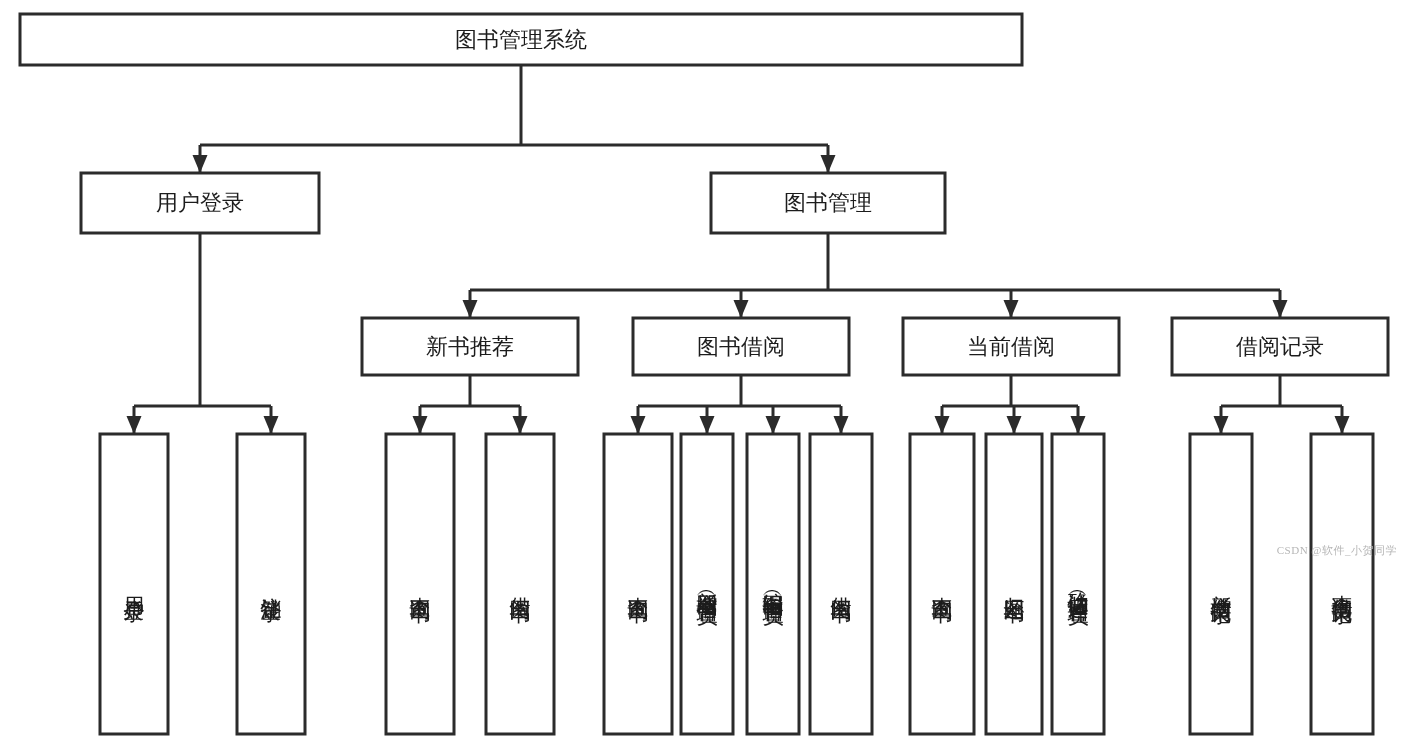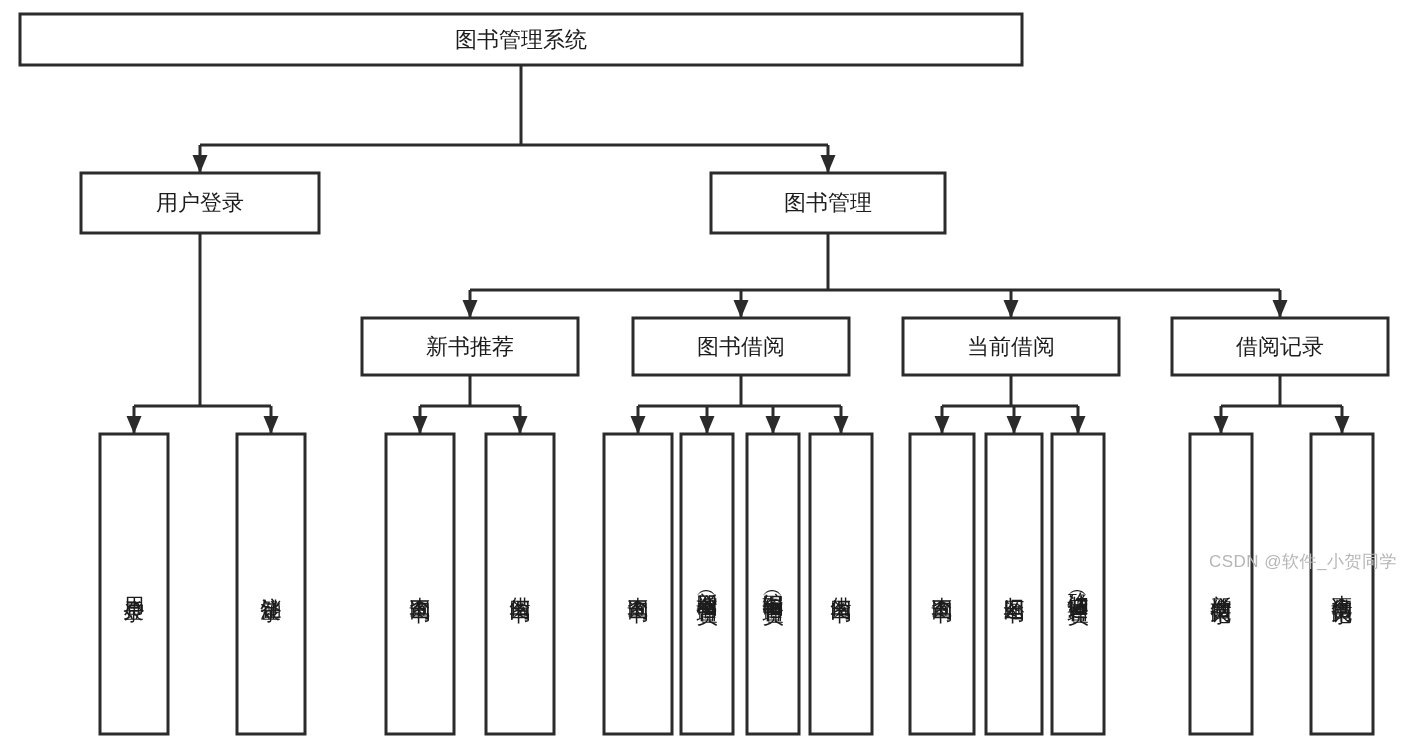--- a/index.html
+++ b/index.html
@@ -59,23 +59,23 @@
     letter-spacing: 2px;
     white-space: nowrap;
     display: flex;
     align-items: center;
     justify-content: center;
     pointer-events: none;
   }
   .watermark {
     position: absolute;
     right: 8px;
-    bottom: 5px;
-    font-family: Liberation Sans, sans-serif;
-    font-size: 17px;
+    bottom: 20px;
+    font-family: Liberation Serif, serif;
+    font-size: 11px;
     color: #b6b6b6;
     letter-spacing: 0.5px;
     user-select: none;
   }
 </style>
 </head>
 <body>
 
 <div id="diagram-root">
 

